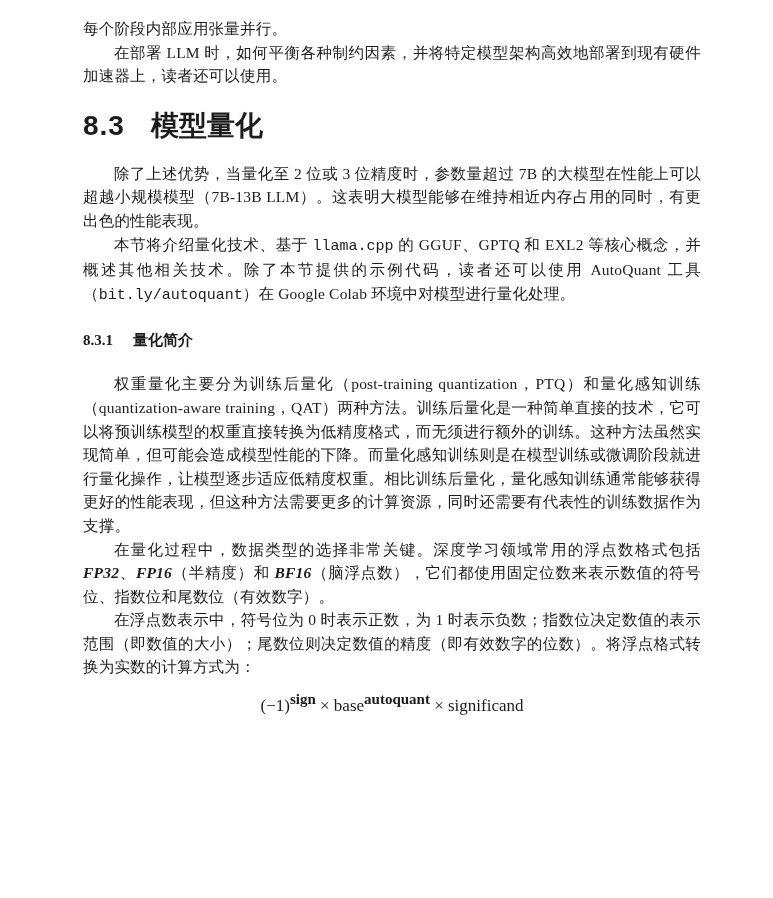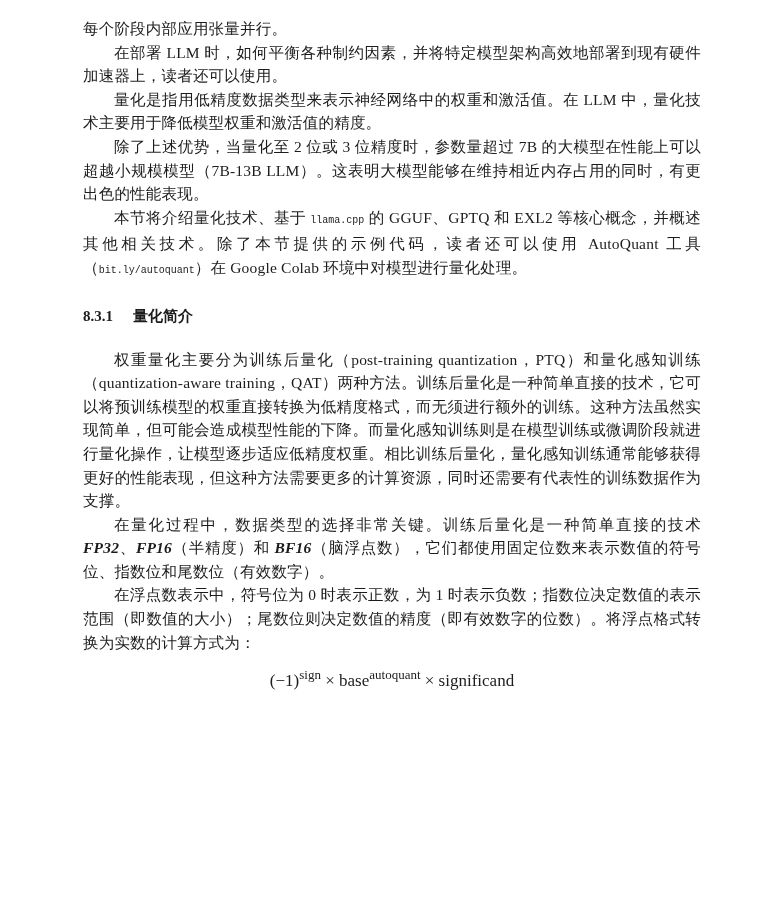--- a/index.html
+++ b/index.html
@@ -52,60 +52,61 @@
     font-weight: bold;
     font-size: 15px;
     line-height: 28px;
     text-indent: 0;
   }
   .h-sub .h-num {
     margin-right: 20px;
   }
   .code {
     font-family: "Liberation Mono", "DejaVu Sans Mono", monospace;
-    font-size: 10px;
+    font-size: 15px;
     letter-spacing: 0;
   }
   .bold {
     font-weight: bold;
     font-style: italic;
   }
   .formula {
     margin: 14px 0 0 0;
     font-size: 17px;
     line-height: 26px;
     text-align: center;
     text-indent: 0;
   }
   .formula sup {
-    font-size: 13px;
+    font-size: 15px;
     vertical-align: super;
     line-height: 0;
+    font-weight: bold;
   }
 </style>
 </head>
 <body>
 
 <div class="page">
 
   <p class="para no-indent">每个阶段内部应用张量并行。</p>
 
   <p class="para">在部署 LLM 时，如何平衡各种制约因素，并将特定模型架构高效地部署到现有硬件加速器上，读者还可以使用。</p>
 
+  <h1 class="h-main"><span class="h-num">8.3</span><span>模型量化</span></h1>
 
-  <p class="para">量化是指用低精度数据类型来表示神经网络中的权重和激活值。在 LLM 中，量化技术主要用于降低模型权重和激活值的精度。</p>
 
 
   <p class="para">除了上述优势，当量化至 2 位或 3 位精度时，参数量超过 7B 的大模型在性能上可以超越小规模模型（7B-13B LLM）。这表明大模型能够在维持相近内存占用的同时，有更出色的性能表现。</p>
 
   <p class="para"><span>本节将介绍量化技术、基于 </span><span class="code">llama.cpp</span><span> 的 GGUF、GPTQ 和 EXL2 等核心概念，并概述其他相关技术。除了本节提供的示例代码，读者还可以使用 AutoQuant 工具（</span><span class="code">bit.ly/autoquant</span><span>）在 Google Colab 环境中对模型进行量化处理。</span></p>
 
   <h2 class="h-sub"><span class="h-num">8.3.1</span><span>量化简介</span></h2>
 
   <p class="para">权重量化主要分为训练后量化（post-training quantization，PTQ）和量化感知训练（quantization-aware training，QAT）两种方法。训练后量化是一种简单直接的技术，它可以将预训练模型的权重直接转换为低精度格式，而无须进行额外的训练。这种方法虽然实现简单，但可能会造成模型性能的下降。而量化感知训练则是在模型训练或微调阶段就进行量化操作，让模型逐步适应低精度权重。相比训练后量化，量化感知训练通常能够获得更好的性能表现，但这种方法需要更多的计算资源，同时还需要有代表性的训练数据作为支撑。</p>
 
-  <p class="para"><span>在量化过程中，数据类型的选择非常关键。训练后量化是一种简单直接的技术 </span><span class="bold">FP32</span><span>、</span><span class="bold">FP16</span><span>（半精度）和 </span><span class="bold">BF16</span><span>（脑浮点数），它们都使用固定位数来表示数值的符号位、指数位和尾数位（有效数字）。</span></p>
+  <p class="para"><span>在量化过程中，数据类型的选择非常关键。深度学习领域常用的浮点数格式包括 </span><span class="bold">FP32</span><span>、</span><span class="bold">FP16</span><span>（半精度）和 </span><span class="bold">BF16</span><span>（脑浮点数），它们都使用固定位数来表示数值的符号位、指数位和尾数位（有效数字）。</span></p>
 
   <p class="para">在浮点数表示中，符号位为 0 时表示正数，为 1 时表示负数；指数位决定数值的表示范围（即数值的大小）；尾数位则决定数值的精度（即有效数字的位数）。将浮点格式转换为实数的计算方式为：</p>
 
   <p class="formula"><span>(−1)</span><sup>sign</sup><span> × base</span><sup>autoquant</sup><span> × significand</span></p>
 
 </div>
 
 </body></html>

